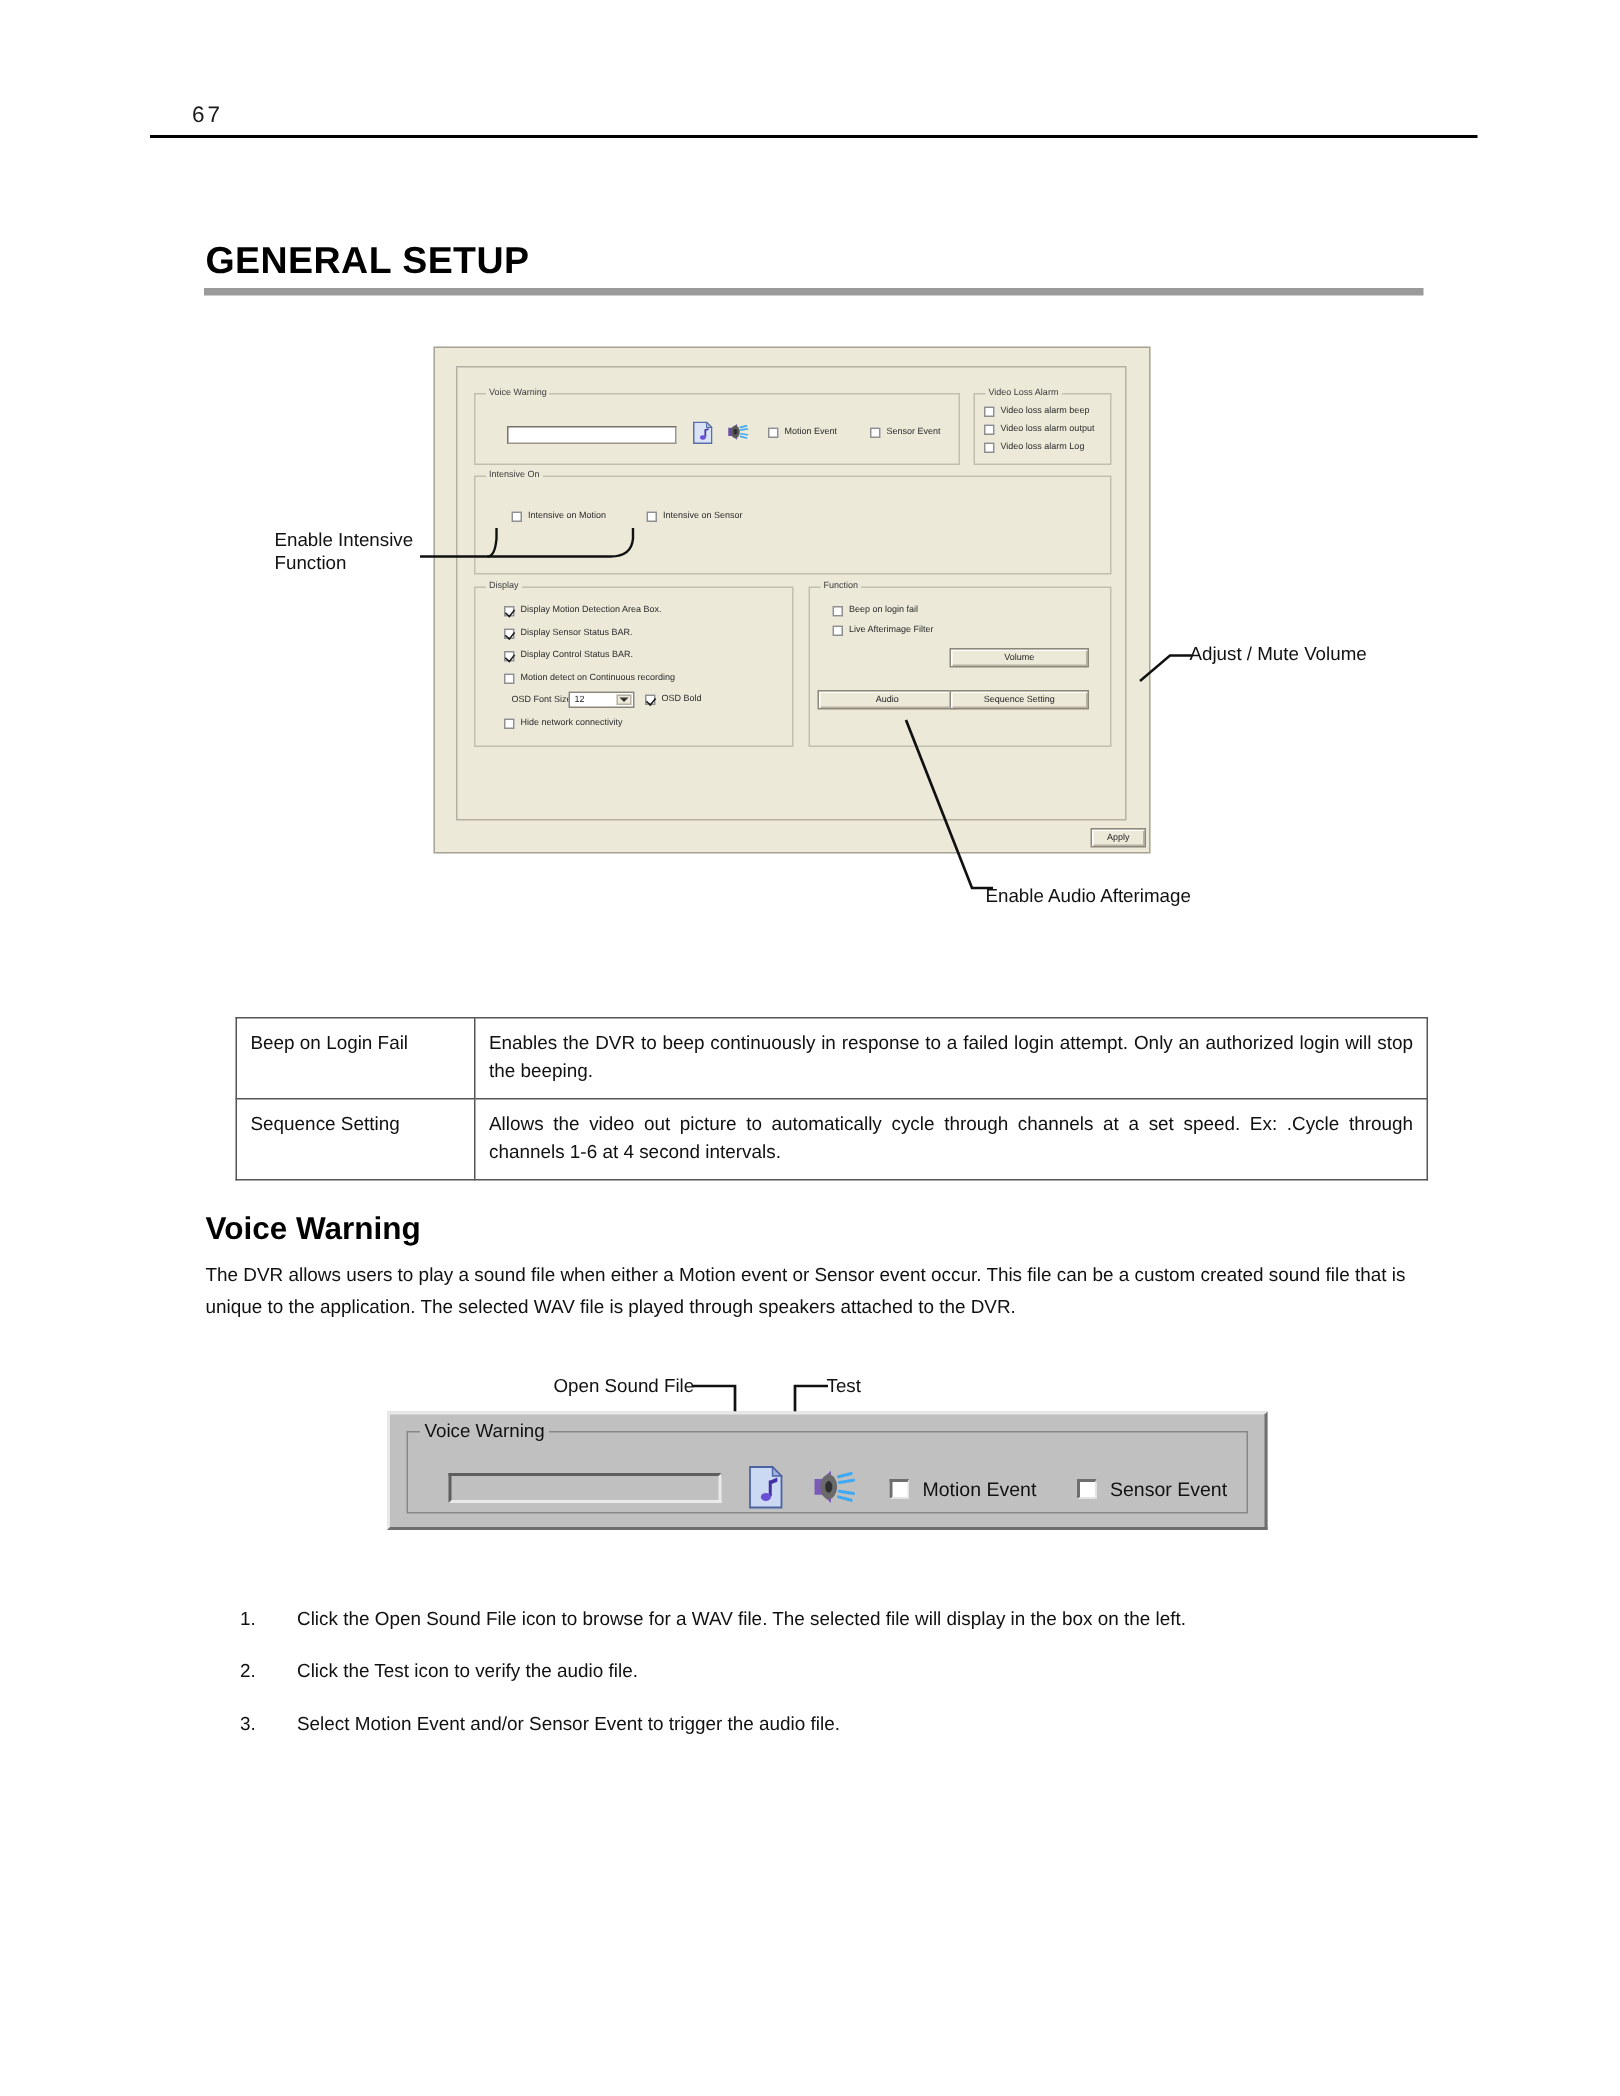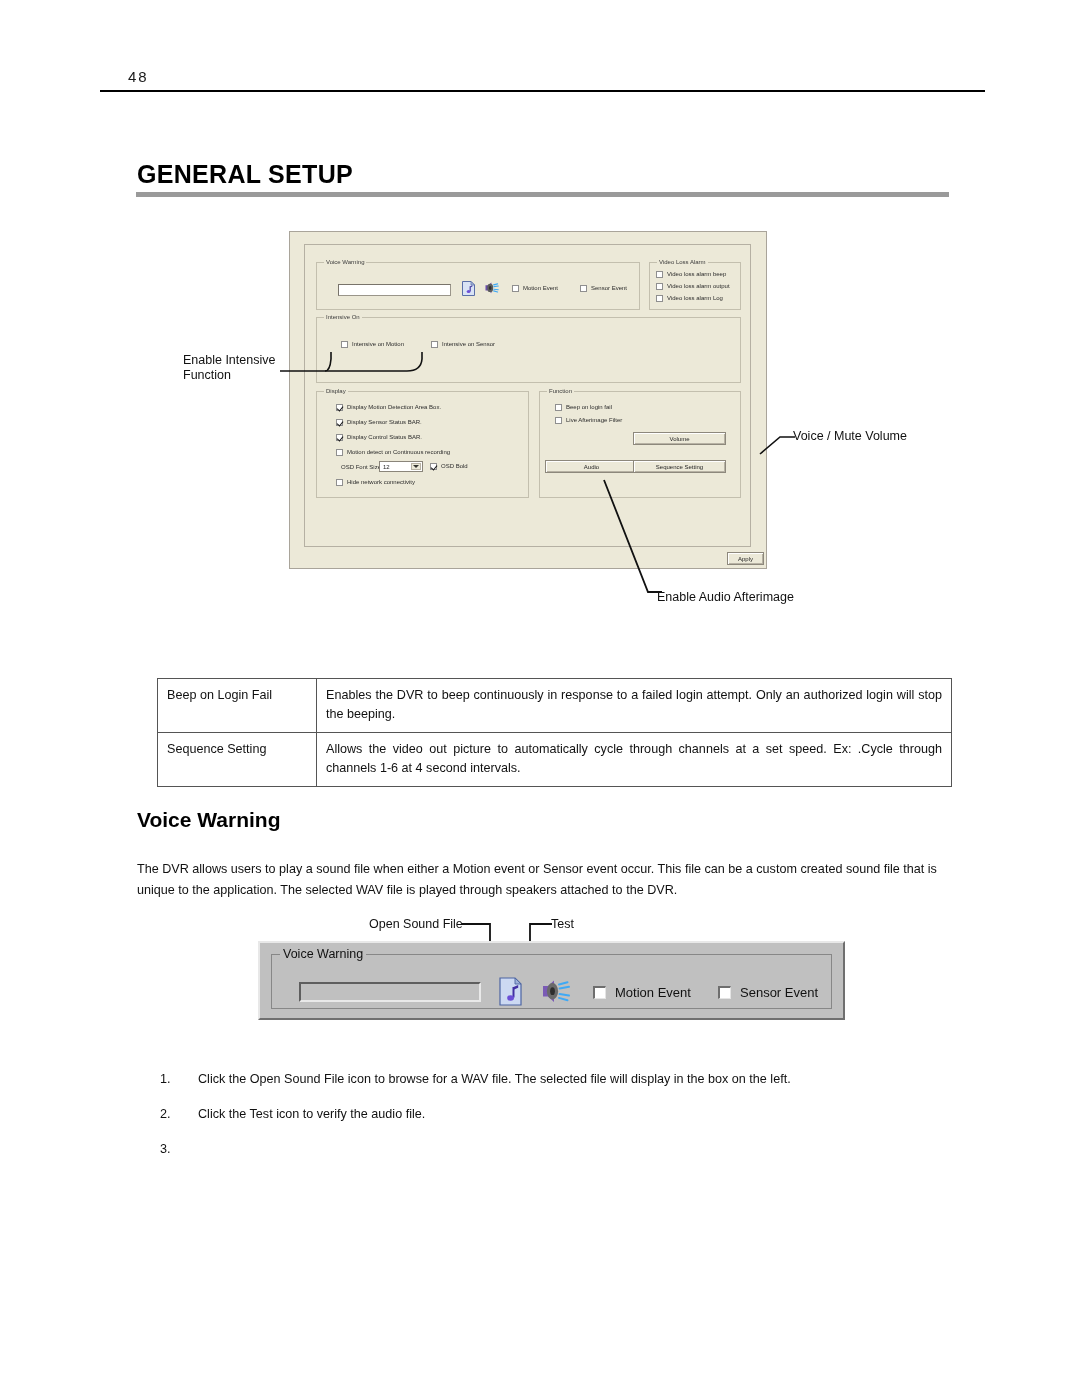--- a/index.html
+++ b/index.html
@@ -237,21 +237,20 @@
     color: #000;
   }
   #vw-body {
     position: absolute;
     left: 137px;
     top: 840px;
     width: 810px;
     font-size: 12.6px;
     line-height: 21px;
     color: #111;
-    margin-top: 19px;
   }
 
   
   #vw-panel {
     position: absolute;
     left: 258px;
     top: 941px;
     width: 587px;
     height: 79px;
     background: #c0c0c0;
@@ -332,21 +331,21 @@
     line-height: 19px;
   }
   #steps .step .num {
     width: 38px;
     flex: none;
   }
 </style>
 </head>
 <body>
 
-<div id="page-number">48</div>
+<div id="page-number">67</div>
 <div id="header-rule"></div>
 
 <div id="page-title">GENERAL SETUP</div>
 <div id="title-rule"></div>
 
 <div id="dvr-dialog">
   <div id="dvr-inner">
 
     <div class="grp" style="left:11px; top:17px; width:324px; height:48px;">
       <span class="grp-title">Voice Warning</span>
@@ -484,21 +483,21 @@
 <div class="callout" style="left:183px; top:353px; width:98px;">
   <div>Enable Intensive</div>
   <div>Function</div>
 </div>
 <svg class="leader-svg" style="left:280px; top:348px; width:160px; height:40px;" viewBox="0 0 160 40">
   <path d="M0,23 L127,23 Q141,23 142,11 L142,4" stroke="#111" stroke-width="1.6" fill="none"></path>
   <path d="M45,23 Q50,23 51,11 L51,4" stroke="#111" stroke-width="1.6" fill="none"></path>
 </svg>
 
 <div class="callout" style="left:793px; top:429px;">
-  <span>Voice / Mute Volume</span>
+  <span>Adjust / Mute Volume</span>
 </div>
 <svg class="leader-svg" style="left:760px; top:430px; width:40px; height:30px;" viewBox="0 0 40 30">
   <path d="M0,24 L20,7 L35,7" stroke="#111" stroke-width="1.6" fill="none"></path>
 </svg>
 
 <div class="callout" style="left:657px; top:590px;">
   <span>Enable Audio Afterimage</span>
 </div>
 <svg class="leader-svg" style="left:600px; top:480px; width:70px; height:125px;" viewBox="0 0 70 125">
   <path d="M4,0 L48,112 L62,112" stroke="#111" stroke-width="1.8" fill="none"></path>
@@ -575,14 +574,15 @@
   <div class="step">
     <span class="num">1.</span>
     <span>Click the Open Sound File icon to browse for a WAV file.  The selected file will display in the box on the left.</span>
   </div>
   <div class="step">
     <span class="num">2.</span>
     <span>Click the Test icon to verify the audio file.</span>
   </div>
   <div class="step">
     <span class="num">3.</span>
+    <span>Select Motion Event and/or Sensor Event to trigger the audio file.</span>
   </div>
 </div>
 
 </body></html>

